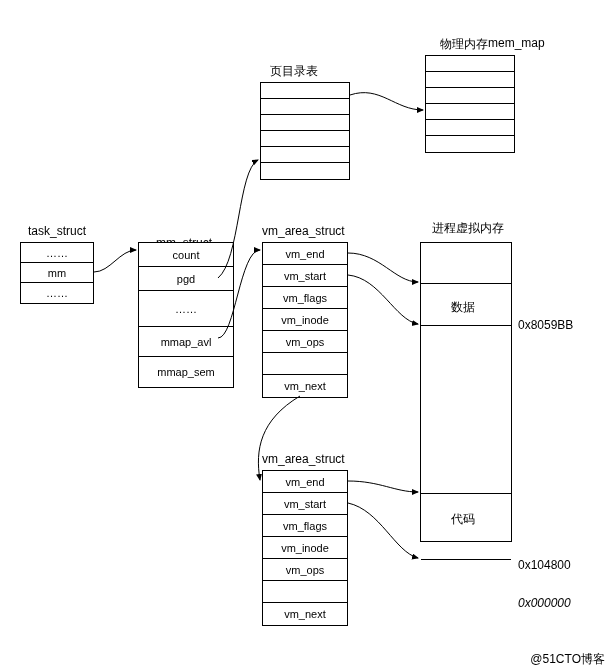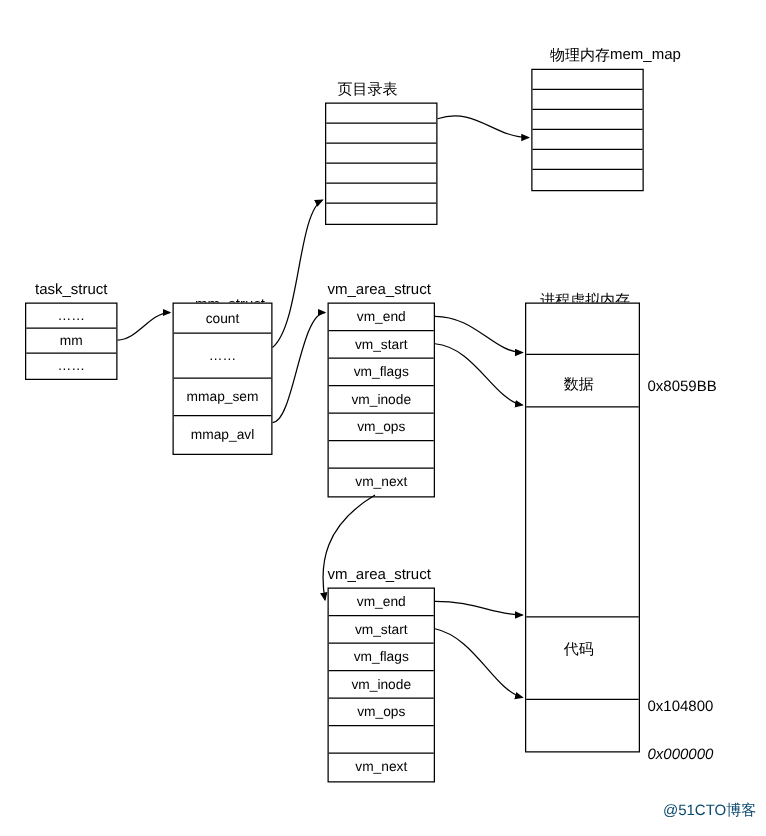--- a/index.html
+++ b/index.html
@@ -20,22 +20,22 @@
     height: 669px;
   }
   .label {
     position: absolute;
     font-size: 12px;
     white-space: pre;
   }
   .watermark {
     position: absolute;
     right: 8px;
-    bottom: 12px;
-    color: #0c4a6e;
+    bottom: 1px;
+    color: #000000;
     font-size: 12px;
   }
   .box {
     position: absolute;
     border: 1px solid #000;
     background: #fff;
   }
   .cell {
     border-bottom: 1px solid #000;
     text-align: center;
@@ -60,36 +60,37 @@
 
 <div class="diagram">
 
   <div class="label" style="left:28px; top:224px;">task_struct</div>
   <div class="label" style="left:156px; top:224px;margin-top:12px;">mm_struct</div>
   <div class="label" style="left:262px; top:224px;">vm_area_struct</div>
   <div class="label" style="left:262px; top:452px;">vm_area_struct</div>
   <div class="label" style="left:270px; top:63px;">页目录表</div>
   <div class="label" style="left:440px; top:36px;font-family:Liberation Mono, monospace;">物理内存</div>
   <div class="label" style="left:440px; top:36px;padding-left:48px;">mem_map</div>
-  <div class="label" style="left:432px; top:232px;">进程虚拟内存</div>
-  <div class="label" style="left:518px; top:302px;">0x8059BB</div>
+  <div class="label" style="left:432px; top:220px;">进程虚拟内存</div>
+  <div class="label" style="left:518px; top:318px;">0x8059BB</div>
   <div class="label" style="left:518px; top:558px;">0x104800</div>
   <div class="label" style="left:518px; top:596px;font-style:italic;">0x000000</div>
 
   <div class="box task-box" style="left:20px; top:242px; width:74px;">
     <div class="cell">……</div>
     <div class="cell">mm</div>
     <div class="cell">……</div>
   </div>
 
-  <div class="box mm-box" style="left:138px; top:242px; width:80px;">
+  <div class="box mm-box" style="left:138px; top:242px; width:96px;">
     <div class="cell">count</div>
+    <div class="cell">pgd</div>
     <div class="cell" style="height:36px;">……</div>
+    <div class="cell" style="height:30px;">mmap_avl</div>
     <div class="cell" style="height:30px;">mmap_sem</div>
-    <div class="cell" style="height:30px;">mmap_avl</div>
   </div>
 
   <div class="box vm-box" style="left:262px; top:242px; width:86px;">
     <div class="cell">vm_end</div>
     <div class="cell">vm_start</div>
     <div class="cell">vm_flags</div>
     <div class="cell">vm_inode</div>
     <div class="cell">vm_ops</div>
     <div class="cell"></div>
     <div class="cell">vm_next</div>
@@ -120,21 +121,21 @@
     <div id="memmap-rows">
         <div class="cell" style="height: 16px;"></div>
         <div class="cell" style="height: 16px;"></div>
         <div class="cell" style="height: 16px;"></div>
         <div class="cell" style="height: 16px;"></div>
         <div class="cell" style="height: 16px;"></div>
         <div class="cell" style="height: 16px;"></div>
       </div>
   </div>
 
-  <div class="box" style="left:420px; top:242px; width:92px; height:360px;">
+  <div class="box" style="left:420px; top:242px; width:92px; height:300px;">
 
     <div style="position:absolute; left:0; right:0; top:40px; border-top:1px solid #000;"></div>
     <div style="position:absolute; left:0; right:0; top:82px; border-top:1px solid #000;"></div>
     <div style="position:absolute; left:0; right:0; top:250px; border-top:1px solid #000;"></div>
     <div style="position:absolute; left:0; right:0; top:316px; border-top:1px solid #000;"></div>
     <div class="label" style="position:absolute; left:30px; top:56px;">数据</div>
     <div class="label" style="position:absolute; left:30px; top:268px;">代码</div>
   </div>
 
   <svg class="arrows">

